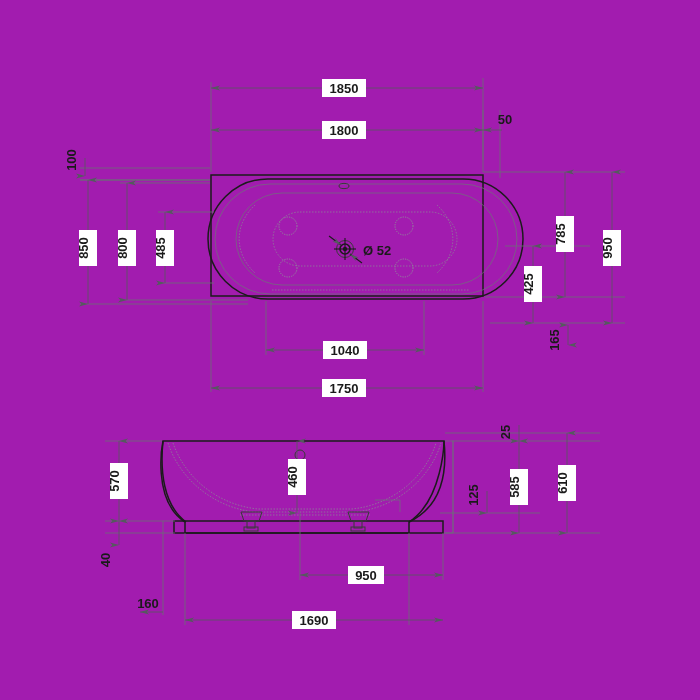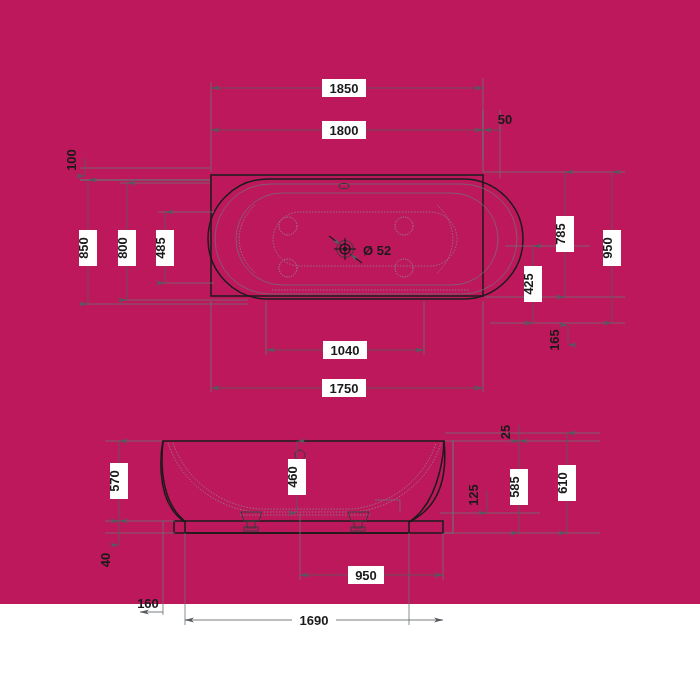--- a/index.html
+++ b/index.html
@@ -9,22 +9,22 @@
   }
   body {
     width: 700px;
     height: 700px;
     font-family: "Liberation Sans", sans-serif;
     overflow: hidden;
   }
   #drawing-root {
     position: relative;
     width: 700px;
-    height: 604px;
-    background: #be185d;
+    height: 700px;
+    background: #a21caf;
   }
   svg.cad {
     position: absolute;
     top: 0;
     left: 0;
     width: 700px;
     height: 700px;
   }
   .dimtext {
     font-family: "Liberation Sans", sans-serif;

